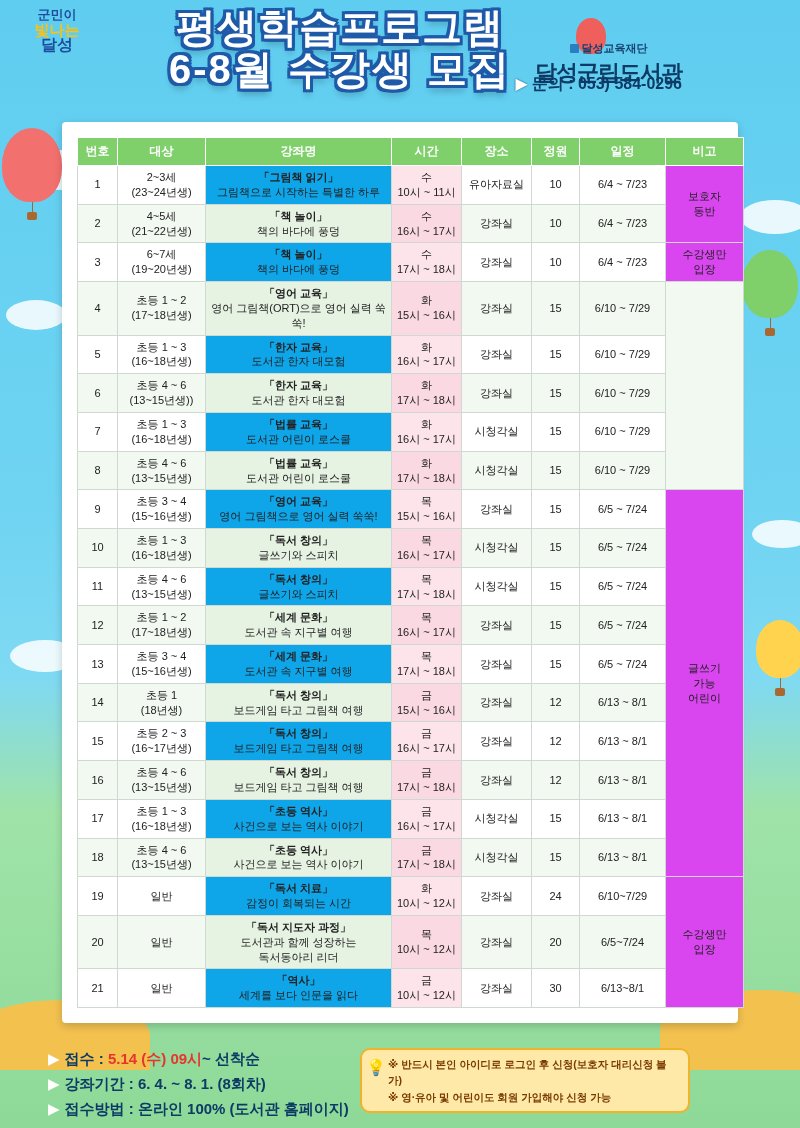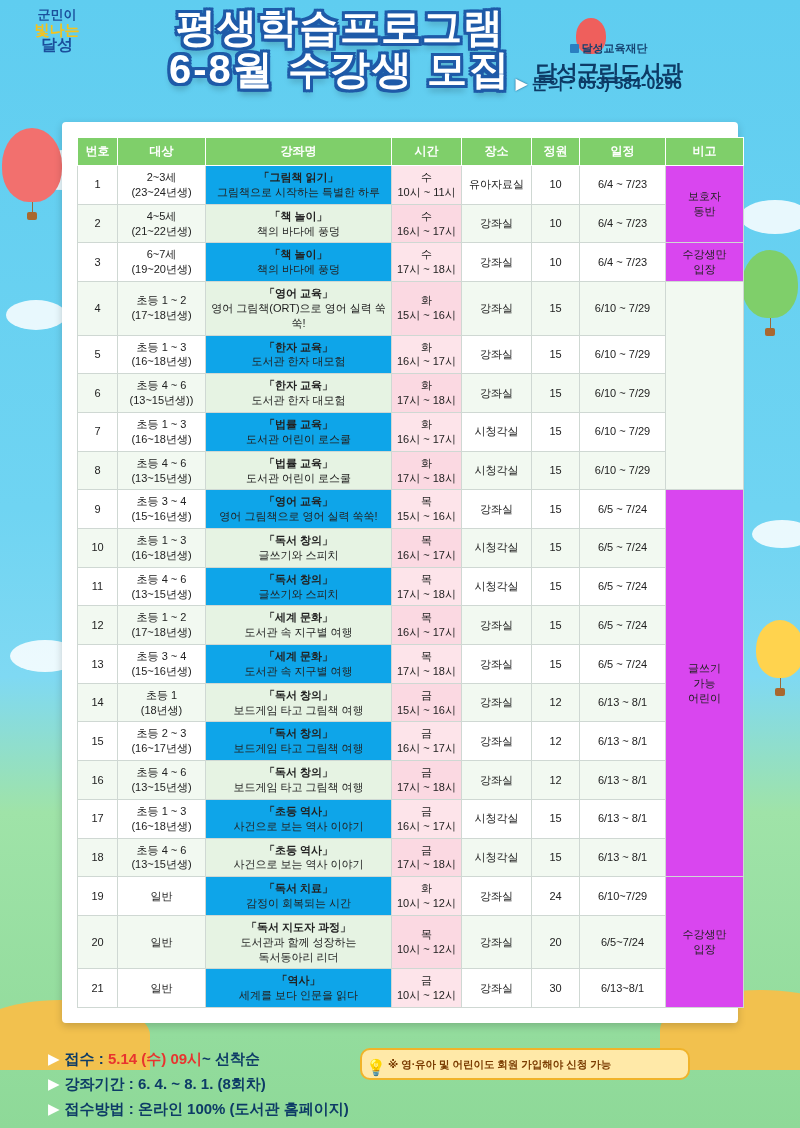--- a/index.html
+++ b/index.html
@@ -600,18 +600,19 @@
       <div>
         <span class="tri">▶</span><span>강좌기간 : </span><span>6. 4. ~ 8. 1. (8회차)</span>
       </div>
       <div>
         <span class="tri">▶</span><span>접수방법 : </span><span>온라인 100% (도서관 홈페이지)</span>
       </div>
     </div>
 
     <div class="foot-box">
       <span class="bulb">💡</span>
+      <div>※ 반드시 본인 아이디로 로그인 후 신청(보호자 대리신청 불가)</div>
       <div>※ 영·유아 및 어린이도 회원 가입해야 신청 가능</div>
     </div>
 
   </div>
 
 </div>
 
 </body></html>

